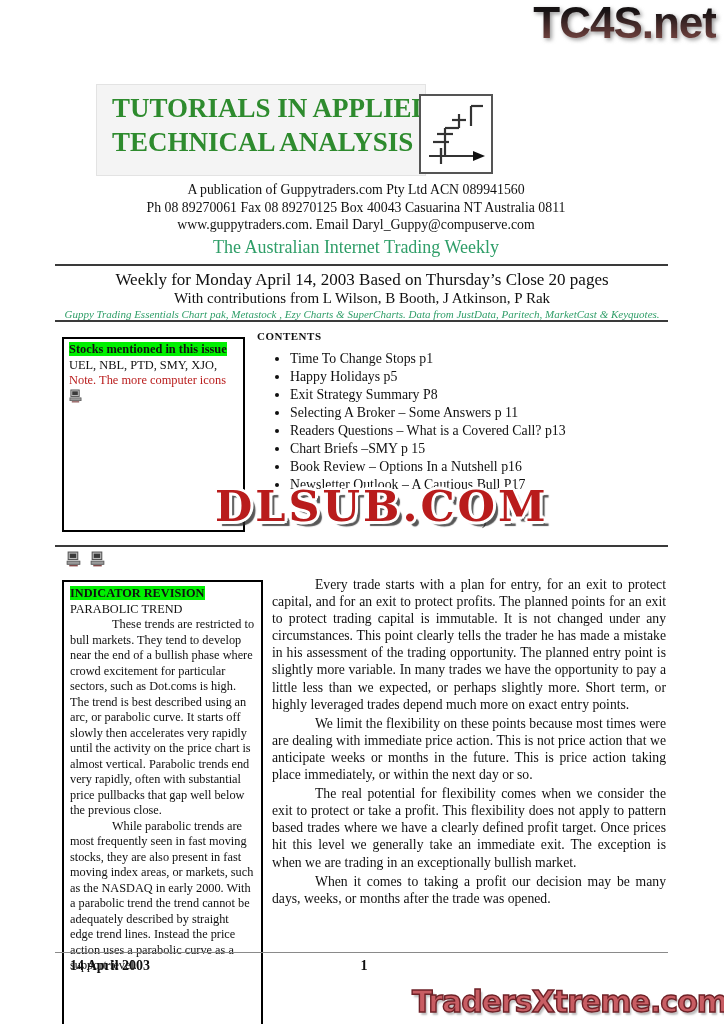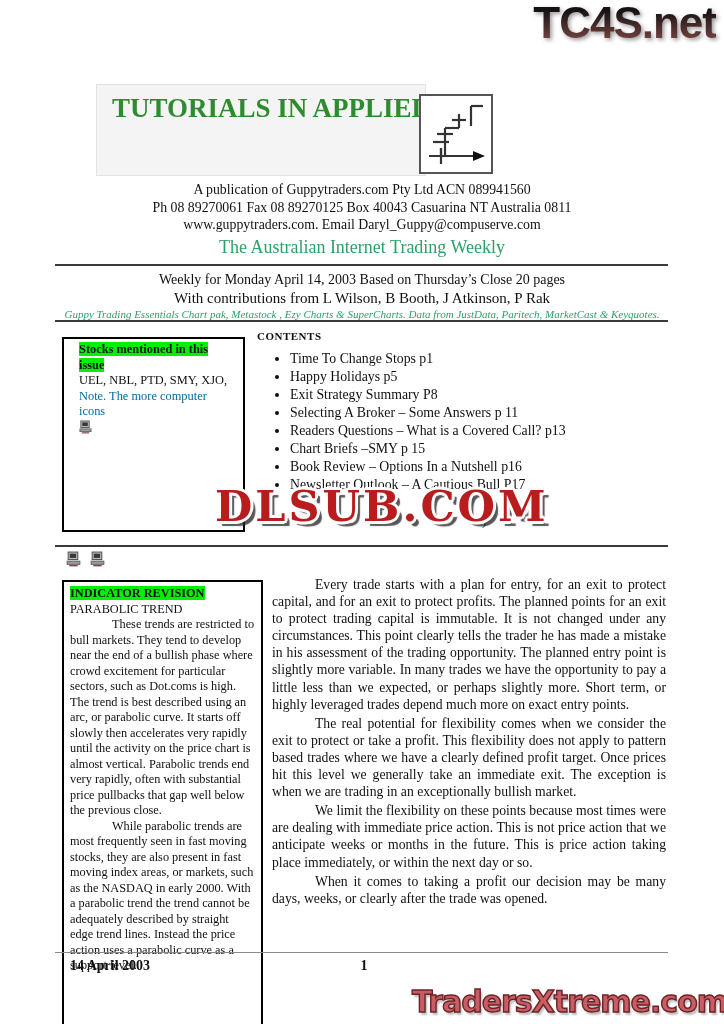--- a/index.html
+++ b/index.html
@@ -18,38 +18,38 @@
   
   .mast-panel{
     position:absolute;left:96px;top:84px;width:330px;height:92px;
     background:#f4f4f4;border:1px solid #e3e3e3;box-sizing:border-box;
   }
   .mast-title{padding:6px 0 0 15px;color:#2e8b2e;font-weight:bold;font-size:27px;line-height:34px;white-space:nowrap;}
   .logo-box{
     position:absolute;left:419px;top:94px;width:74px;height:80px;background:#fff;
     border:2px solid #555;box-sizing:border-box;
   }
-  .pub-block{position:absolute;left:55px;top:181px;width:614px;text-align:center;font-size:13.8px;line-height:17.5px;}
+  .pub-block{position:absolute;left:49px;top:181px;width:614px;text-align:center;font-size:13.8px;line-height:17.5px;}
   .tagline{margin-top:5px;font-size:18px;color:#2f9e68;}
   
   .rule{position:absolute;left:55px;width:613px;border-top:2px solid #3a3a3a;height:0;}
   .rule-1{top:264px;} .rule-2{top:320px;} .rule-3{top:545px;}
   .rule-footer{top:952px;border-top:1px solid #8a8a8a;}
   
   .issue-block{position:absolute;left:55px;top:270px;width:614px;text-align:center;}
-  .issue-line1{font-size:14px;line-height:19px;}
+  .issue-line1{font-size:17px;line-height:19px;}
   .issue-line2{font-size:15px;line-height:18px;}
   .issue-credits{font-size:11px;line-height:14px;font-style:italic;color:#2f9e68;}
   
   .stocks-box{
     position:absolute;left:62px;top:337px;width:183px;height:195px;
-    border:2px solid #000;box-sizing:border-box;padding:3px 15px;font-size:12.4px;line-height:15.6px;
+    border:2px solid #000;box-sizing:border-box;padding:3px 5px;font-size:12.4px;line-height:15.6px;
   }
   .hl-green{display:inline;background:#00f000;font-weight:bold;}
-  .note-red{color:#0369a1;}
+  .note-red{color:#b91c1c;}
   .comp-icon{display:inline-block;vertical-align:-2px;}
   
   .contents-head{position:absolute;left:257px;top:330px;font-size:11px;font-weight:bold;letter-spacing:0.5px;}
   .contents-list{
     position:absolute;left:262px;top:350px;width:404px;margin:0;padding:0 0 0 28px;
     font-size:13.8px;
   }
   .contents-list li{height:18px;line-height:18px;}
   .contents-list li.obsc{list-style:none;}
   .obsc-1 span{padding-left:78px;}
@@ -91,20 +91,21 @@
 </head>
 <body>
 
 <div class="page">
 
   <div class="tc4s">TC4S.net</div>
 
   <div class="mast-panel">
     <div class="mast-title">
       <div>TUTORIALS IN APPLIED</div>
+      <div>TECHNICAL ANALYSIS</div>
     </div>
   </div>
   <div class="logo-box">
     <svg width="70" height="76" viewBox="0 0 70 76">
       <g stroke="#333" stroke-width="2.2" fill="none">
         <line x1="8" y1="60" x2="54" y2="60"></line>
         <line x1="20" y1="60" x2="20" y2="52"></line>
         <line x1="12" y1="46" x2="28" y2="46"></line>
         <line x1="20" y1="52" x2="20" y2="68"></line>
         <line x1="24" y1="60" x2="24" y2="32"></line>
@@ -191,23 +192,23 @@
 
   <div class="sidebar-box">
     <span class="hl-green">INDICATOR REVISION</span>
     <span class="side-sub">PARABOLIC TREND</span>
     <p>These trends are restricted to bull markets. They tend to develop near the end of a bullish phase where crowd excitement for particular sectors, such as Dot.coms is high. The trend is best described using an arc, or parabolic curve. It starts off slowly then accelerates very rapidly until the activity on the price chart is almost vertical. Parabolic trends end very rapidly, often with substantial price pullbacks that gap well below the previous close.</p>
     <p>While parabolic trends are most frequently seen in fast moving stocks, they are also present in fast moving index areas, or markets, such as the NASDAQ in early 2000. With a parabolic trend the trend cannot be adequately described by straight edge trend lines. Instead the price action uses a parabolic curve as a support level.</p>
   </div>
 
   <div class="main-col">
     <p>Every trade starts with a plan for entry, for an exit to protect capital, and for an exit to protect profits. The planned points for an exit to protect trading capital is immutable. It is not changed under any circumstances. This point clearly tells the trader he has made a mistake in his assessment of the trading opportunity. The planned entry point is slightly more variable. In many trades we have the opportunity to pay a little less than we expected, or perhaps slightly more. Short term, or highly leveraged trades depend much more on exact entry points.</p>
+    <p>We limit the flexibility on these points because most times were are dealing with immediate price action. This is not price action that we anticipate weeks or months in the future. This is price action taking place immediately, or within the next day or so.</p>
     <p>The real potential for flexibility comes when  we consider the exit to protect or take a profit. This flexibility does not apply to pattern based trades where we have a clearly defined profit target. Once prices hit this level we generally take an immediate exit. The exception is when we are trading in an exceptionally bullish market.</p>
-    <p>We limit the flexibility on these points because most times were are dealing with immediate price action. This is not price action that we anticipate weeks or months in the future. This is price action taking place immediately, or within the next day or so.</p>
-    <p>When it comes to taking a profit our decision may be many days, weeks, or clearly after the trade was opened.</p>
+    <p>When it comes to taking a profit our decision may be many days, weeks, or months after the trade was opened.</p>
   </div>
 
   <div class="rule rule-footer"></div>
   <div class="footer-date">14 April  2003</div>
   <div class="footer-page">1</div>
   <div class="txtreme">TradersXtreme.com</div>
 
 </div>
 
 </body></html>

